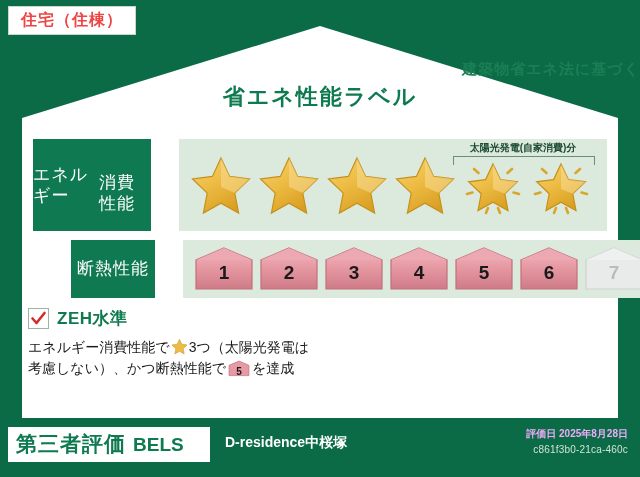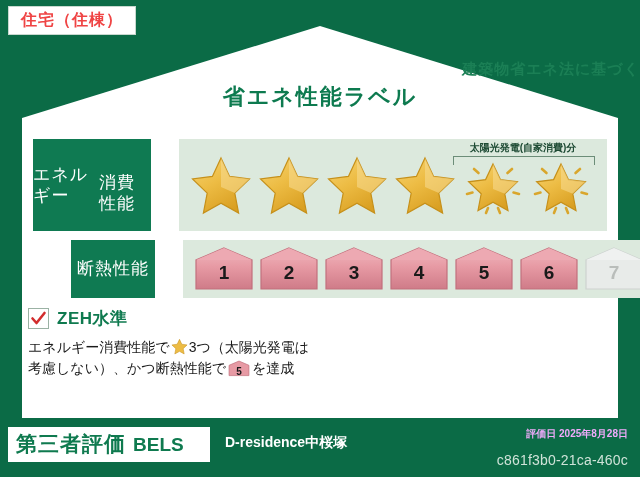--- a/index.html
+++ b/index.html
@@ -127,21 +127,21 @@
   .bels-jp{font-size:21px;font-weight:bold;color:#0f7a4f;letter-spacing:1px;}
   .bels-en{font-size:19px;font-weight:bold;color:#0f7a4f;letter-spacing:0px;}
   .bldg-name{
     position:absolute;left:213px;top:434px;
     font-size:14px;font-weight:bold;color:#ffffff;z-index:12;letter-spacing:0;padding-left:12px;
   }
   .foot-right{
     position:absolute;right:12px;top:427px;text-align:right;z-index:12;
   }
   .eval-date{font-size:10px;color:#f0abfc;font-weight:bold;letter-spacing:0;}
-  .eval-id{font-size:14px;color:#cfe3d8;margin-top:11px;letter-spacing:0.2px;}
+  .eval-id{font-size:10px;color:#cfe3d8;margin-top:3px;letter-spacing:0.2px;}
 </style>
 </head>
 <body>
 
 <div id="label">
 
   <div class="house-body"></div>
 
   <div class="cat-tag">住宅（住棟）</div>
 

